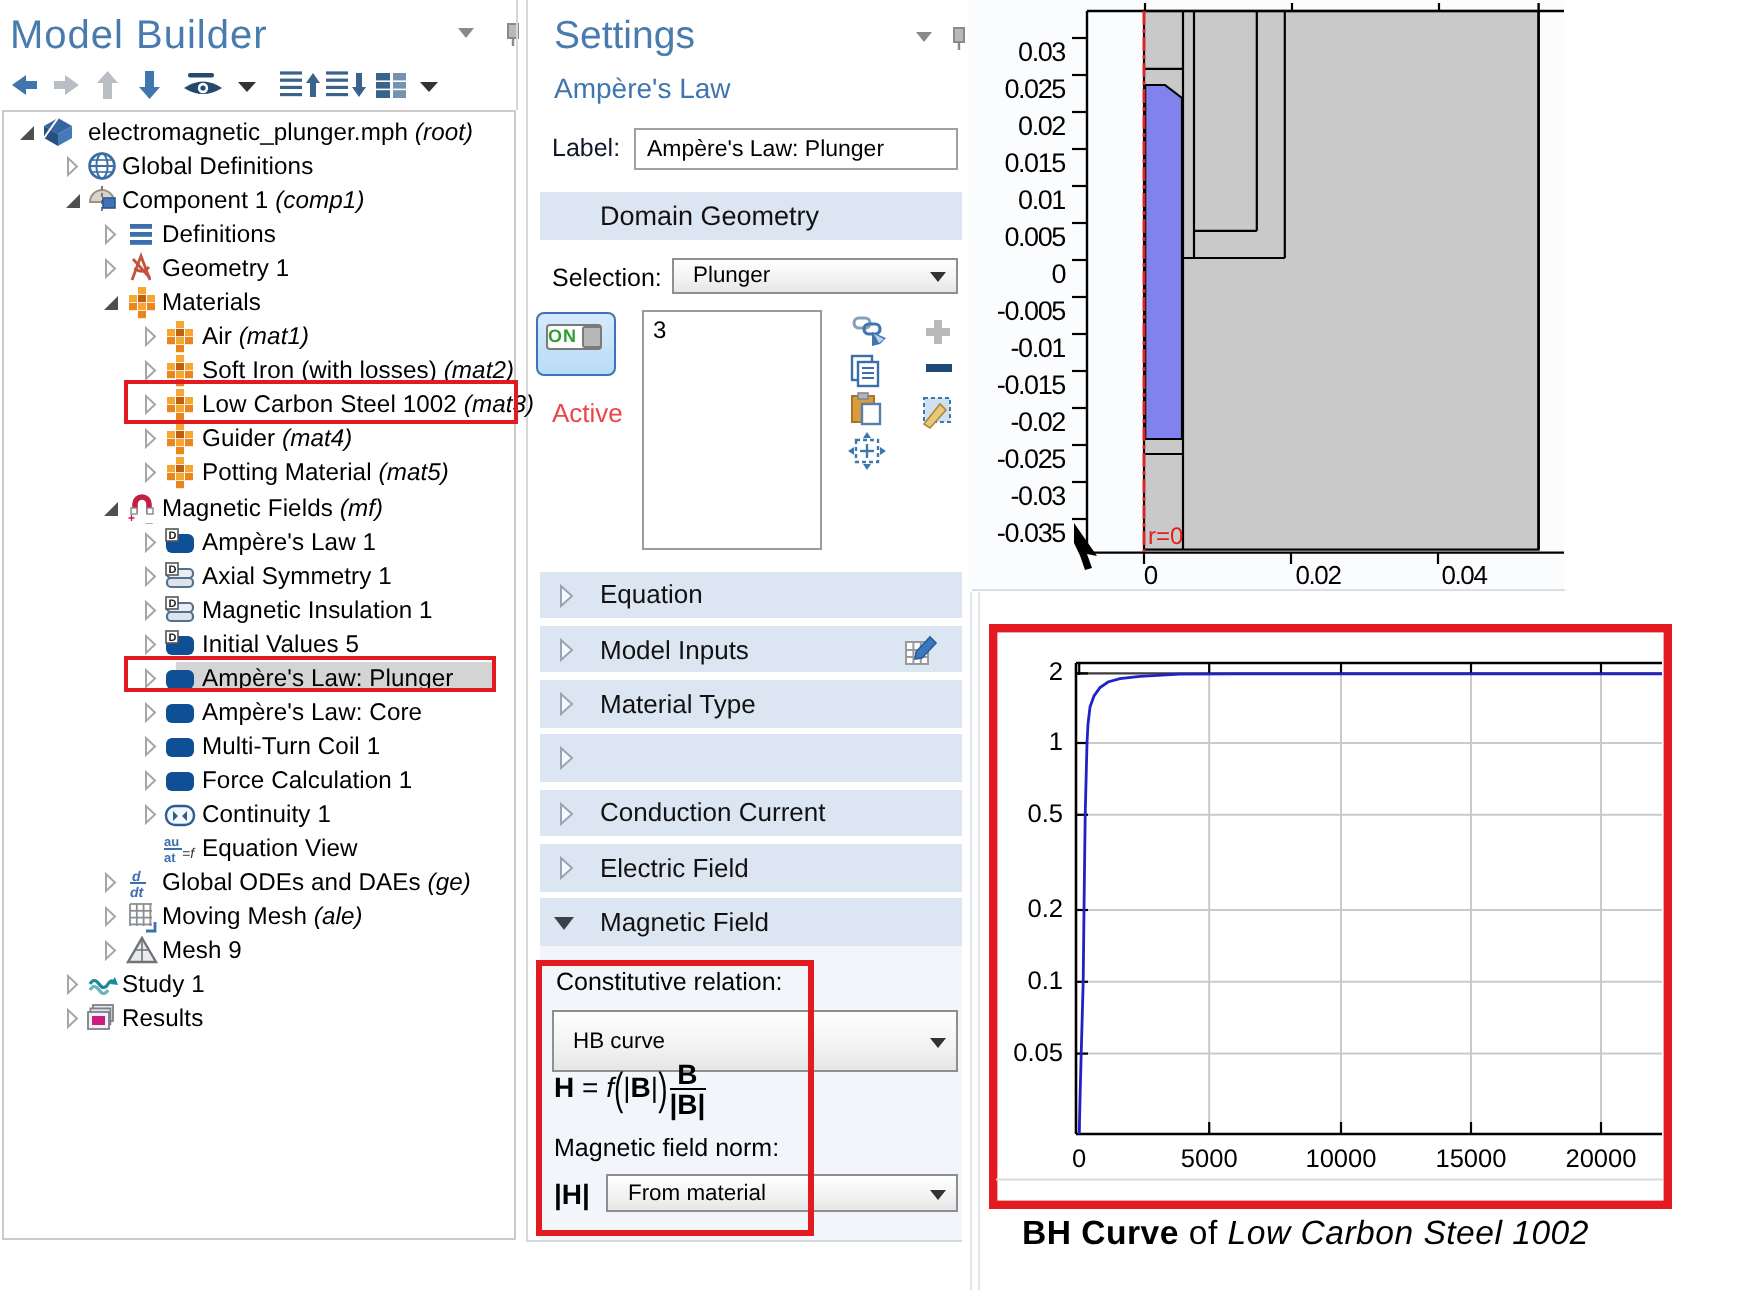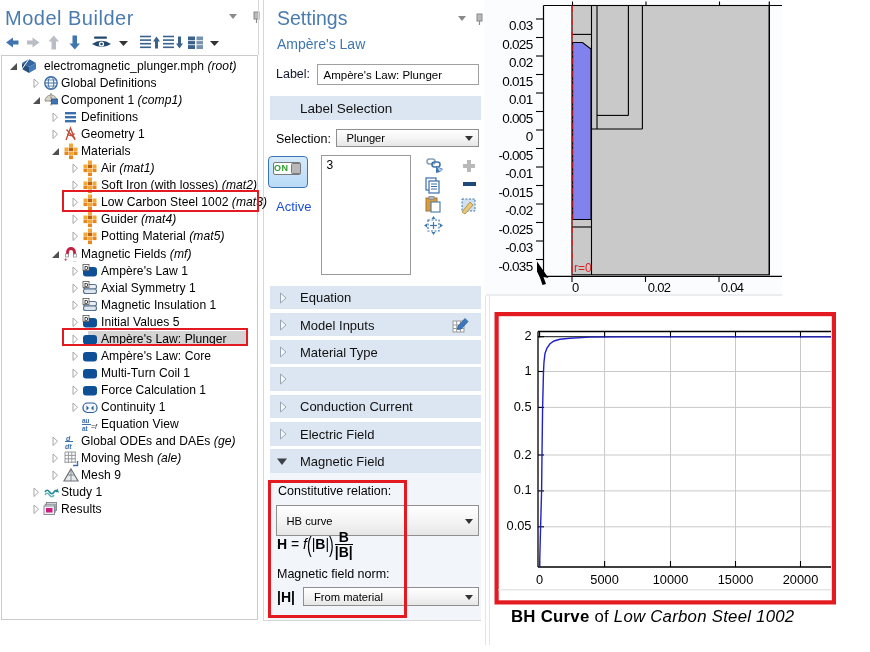--- a/index.html
+++ b/index.html
@@ -366,33 +366,33 @@
       <rect x="20" y="2" width="5" height="7"></rect>
       <line x1="22.5" y1="9" x2="22.5" y2="13" stroke-width="1.2"></line>
     </g>
   </svg>
 <div class="abs" style="left:277px;top:36px;font-size:14px;color:#3f76b0;">Ampère's Law</div>
 <div class="abs" style="left:276px;top:67px;font-size:12.5px;color:#0f172a;">Label:</div>
 <div class="abs" style="left:316.5px;top:64px;width:162px;height:21px;border:1px solid #a0a0a0;background:#fff;">
     <span style="position:absolute;left:6px;top:50%;transform:translateY(-50%);font-size:11.5px;">Ampère's Law: Plunger</span>
   </div>
 <div class="bar" style="top:95.5px;height:24px;">
-    <span class="bt" style="font-size:13.5px;">Label Selection</span>
+    <span class="bt" style="font-size:13.5px;">Domain Geometry</span>
   </div>
 <div class="abs" style="left:276px;top:132px;font-size:12.5px;color:#000;">Selection:</div>
 <div class="combo" style="left:335.5px;top:128.5px;width:143px;height:18.5px;">
     <span class="ct">Plunger</span>
     <span class="arr"></span>
   </div>
 <div class="abs" style="left:268px;top:155.5px;width:40px;height:32px;border:1.6px solid #3a76b5;border-radius:4px;background:linear-gradient(#d6eafc,#b9dbf7);">
     <span style="position:absolute;left:4px;top:5.5px;width:28px;height:12.5px;background:#fdfdfd;border:1px solid #7a7a7a;border-radius:2px;"></span>
     <span style="position:absolute;left:5px;top:6px;font-size:9px;font-weight:bold;color:#2f9e2f;letter-spacing:0.5px;">ON</span>
     <span style="position:absolute;left:21.5px;top:6.2px;width:10px;height:11px;background:#b8b8b8;border:1px solid #7a7a7a;border-radius:1.5px;"></span>
   </div>
-<div class="abs" style="left:276px;top:199px;font-size:13px;color:#1d4ed8;">Active</div>
+<div class="abs" style="left:276px;top:199px;font-size:13px;color:#ef4444;">Active</div>
 <div class="abs" style="left:320.5px;top:154.5px;width:90px;height:120px;border:1px solid #9a9a9a;background:#fff;">
     <span style="position:absolute;left:5px;top:2px;font-size:12px;">3</span>
   </div>
 <svg class="abs" style="left:420px;top:155px;" width="62" height="82" viewBox="0 0 62 82">
     <g>
       <rect x="7" y="4" width="8" height="5" rx="2.5" fill="none" stroke="#8aa0b8" stroke-width="1.6"></rect>
       <rect x="12" y="7" width="8" height="5" rx="2.5" fill="none" stroke="#4076ad" stroke-width="1.6"></rect>
       <polygon points="16,11 23,14 20,17 16,18 Z" fill="#4076ad"></polygon>
       <polygon points="17,12 22,14.5 19.5,16.5" fill="#bcd2e8"></polygon>
     </g>

